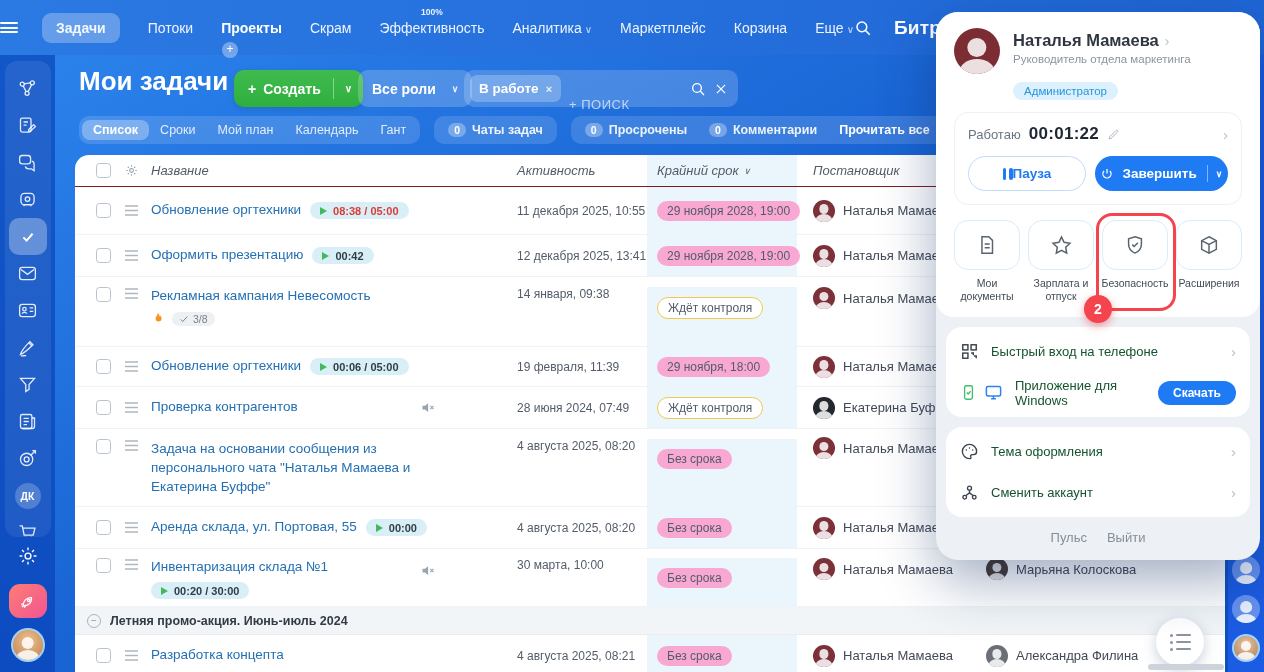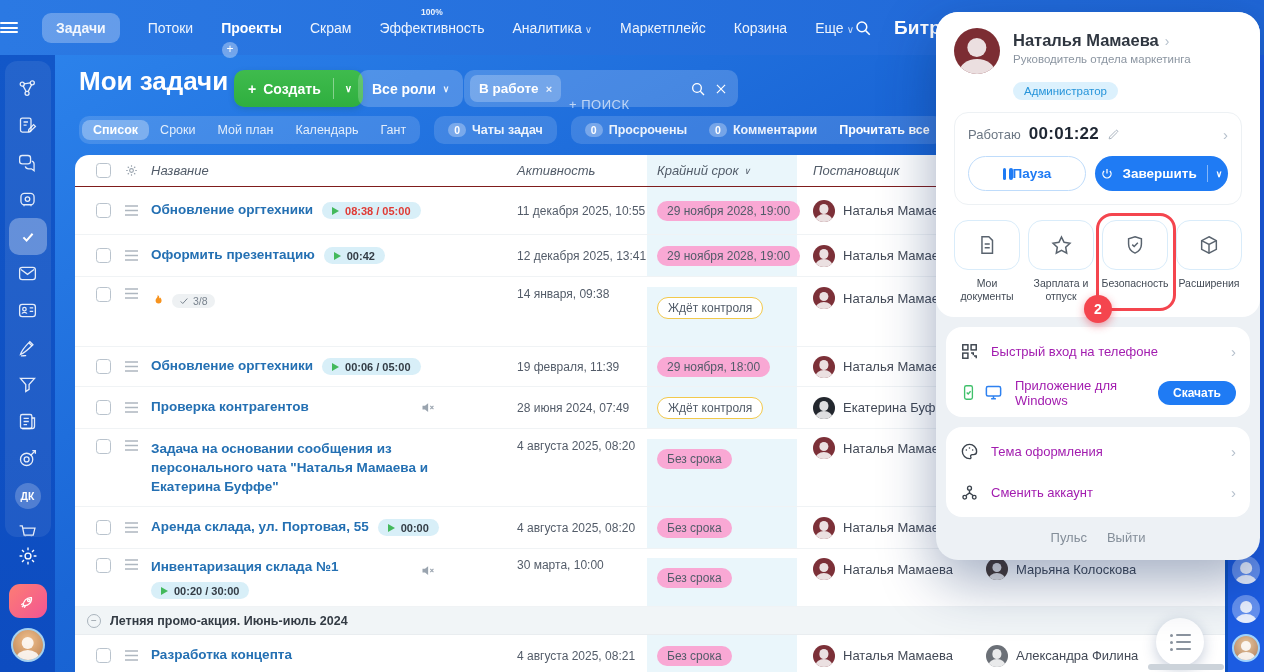--- a/index.html
+++ b/index.html
@@ -67,21 +67,21 @@
     display:flex; align-items:center; gap:9px; }
   .pin-ic { opacity:.65; }
   .create-btn { position:absolute; left:234px; top:70px; height:37px; z-index:5;
     background:linear-gradient(180deg,#3fbb4d,#2faf3f); border-radius:10px; display:flex; align-items:center;
     color:#fff; font-weight:bold; font-size:14px; cursor:pointer; box-shadow:0 2px 6px rgba(0,60,0,.15); }
   .create-main { padding:0 12px 0 14px; display:flex; gap:7px; align-items:center; }
   .create-split { width:1px; height:21px; background:rgba(255,255,255,.4); }
   .create-chev { padding:0 11px; font-size:10px; }
   .roles-btn { position:absolute; left:358px; top:70px; height:37px; z-index:5; border-radius:10px;
     background:rgba(255,255,255,.2); color:#fff; font-weight:bold; font-size:14px;
-    display:flex; align-items:center; gap:7px; padding:8px 14px; cursor:pointer; }
+    display:flex; align-items:center; gap:16px; padding:8px 14px; cursor:pointer; }
   .chev-down { font-size:9px; opacity:.9; }
   .search-bar { position:absolute; left:464px; top:70px; width:274px; height:37px; z-index:5; border-radius:10px;
     background:rgba(255,255,255,.18); display:flex; align-items:center; padding:0 10px 0 6px; gap:8px; }
   .filter-chip { background:rgba(255,255,255,.24); border-radius:7px; height:27px; display:flex; align-items:center;
     gap:7px; padding:0 9px; color:#fff; font-size:13.5px; font-weight:bold; cursor:pointer; }
   .chip-x { font-size:11px; opacity:.85; cursor:pointer; }
   .search-ph { color:rgba(255,255,255,.65); font-size:13px; letter-spacing:.5px; flex:1;margin-top:32px; }
   .search-ics { display:flex; align-items:center; gap:8px; color:rgba(255,255,255,.9); }
 
   
@@ -104,21 +104,21 @@
   .cbx { width:15px; height:15px; border:1.5px solid #b9c3cd; border-radius:3.5px; cursor:pointer; background:#fff; }
   .c-drag { width:40px; display:flex; justify-content:center; color:#aeb7c0; cursor:grab; }
   .c-title { width:366px; padding-right:12px; }
   .c-act { width:130px; font-size:12px; color:#535c69; }
   .c-dead { width:150px; background:#eaf6fb; align-self:stretch; display:flex; align-items:center; padding-left:10px; }
   .trow.top .c-dead { align-items:flex-start; padding-top:10px; }
   .c-creator { width:175px; display:flex; align-items:center; gap:8px; padding-left:16px; }
   .c-assignee { flex:1; display:flex; align-items:center; gap:8px; padding-left:14px; }
   .pname { font-size:13px; color:#424956; white-space:nowrap; }
   .av22 { width:22px; height:22px; }
-  .task-link { color:#2470b3; font-size:13.5px; cursor:pointer; line-height:1.35;font-weight:bold; }
+  .task-link { color:#2470b3; font-size:13.5px; cursor:pointer; line-height:1.35; }
   .title-line { display:flex; align-items:center; gap:9px; }
   .timer { display:inline-flex; align-items:center; gap:6px; background:#d8eff8; border-radius:12px;
     padding:2.5px 10px; font-size:11px; font-weight:bold; color:#333c45; white-space:nowrap; }
   .timer .play { width:0; height:0; border-left:7px solid #43b95c; border-top:4.5px solid transparent; border-bottom:4.5px solid transparent; }
   .timer.t-red { color:#e03a34; }
   .subline { display:flex; align-items:center; gap:8px; margin-top:6px; }
   .chk-pill { display:inline-flex; align-items:center; gap:4px; background:#eef1f3; border-radius:9px;
     padding:1px 7px; font-size:10.5px; color:#79838e; }
   .mute { position:absolute; left:345px; color:#9aa4af; }
   .pill { display:inline-block; border-radius:11px; padding:3px 10px; font-size:12px; color:#525c69; white-space:nowrap; }
@@ -193,21 +193,21 @@
     display:flex; align-items:center; justify-content:center; color:#59636e; }
   .tile-lbl { margin-top:7px; font-size:10.5px; color:#434b56; text-align:center; line-height:1.25; }
   .anno-box { position:absolute; left:142px; top:-7px; width:80px; height:98px; border:3.5px solid #f4454e;
     border-radius:16px; pointer-events:none; }
   .anno-badge { position:absolute; left:-15px; bottom:-15px; width:28px; height:28px; border-radius:50%;
     background:#f4454e; color:#fff; font-size:14px; font-weight:bold; display:flex; align-items:center;
     justify-content:center; box-shadow:0 3px 8px rgba(230,40,60,.45); }
 
   .pop-card { margin:10px 10px 0; background:#fff; border-radius:16px; padding:4px 14px; }
   .pop-row { height:41px; display:flex; align-items:center; gap:12px; cursor:pointer; }
-  .pop-row-lbl { font-size:13px; color:#a21caf; }
+  .pop-row-lbl { font-size:13px; color:#14532d; }
   .row-chev { margin-left:auto; color:#b5c0cc; font-size:15px; }
   .dl-btn { margin-left:auto; background:#1f7bf4; color:#fff; font-size:12px; font-weight:bold;
     border-radius:14px; padding:5px 15px; cursor:pointer; }
   .app-icons { display:flex; align-items:center; gap:7px; }
   .pop-footer { display:flex; justify-content:center; gap:20px; padding:13px 0 15px; }
   .pop-footer span { color:#848e99; font-size:13px; cursor:pointer; }
 </style>
 </head>
 <body>
 
@@ -509,20 +509,23 @@
   <div class="trow top" style="height:70px; padding-top:10px">
     <div class="c-check">
         <div class="cbx"></div>
       </div>
     <div class="c-drag">
       <svg width="15" height="13" viewBox="0 0 15 13" stroke="currentColor" stroke-width="1.6">
           <path d="M1 2h13M1 6.5h13M1 11h13"></path>
         </svg>
     </div>
     <div class="c-title">
+      <div class="title-line">
+          <span class="task-link">Рекламная кампания Невесомость</span>
+        </div>
       <div class="subline">
         <span class="icn">
           <svg width="13" height="15" viewBox="0 0 24 24" fill="#f7931e">
               <path d="M12 2c1.5 4.5-3.5 6-3.5 10a5.5 5.5 0 0011 0c0-2.2-1-3.7-2.2-5.5-.8 1.8-2.3 2.2-2-.2.2-1.5-1.3-3.3-3.3-4.3z"></path>
             </svg>
         </span>
         <span class="chk-pill">
           <svg width="10" height="10" viewBox="0 0 24 24" fill="none" stroke="#79838e" stroke-width="2.4">
               <path d="M4 13l5 5L20 6"></path>
             </svg>

